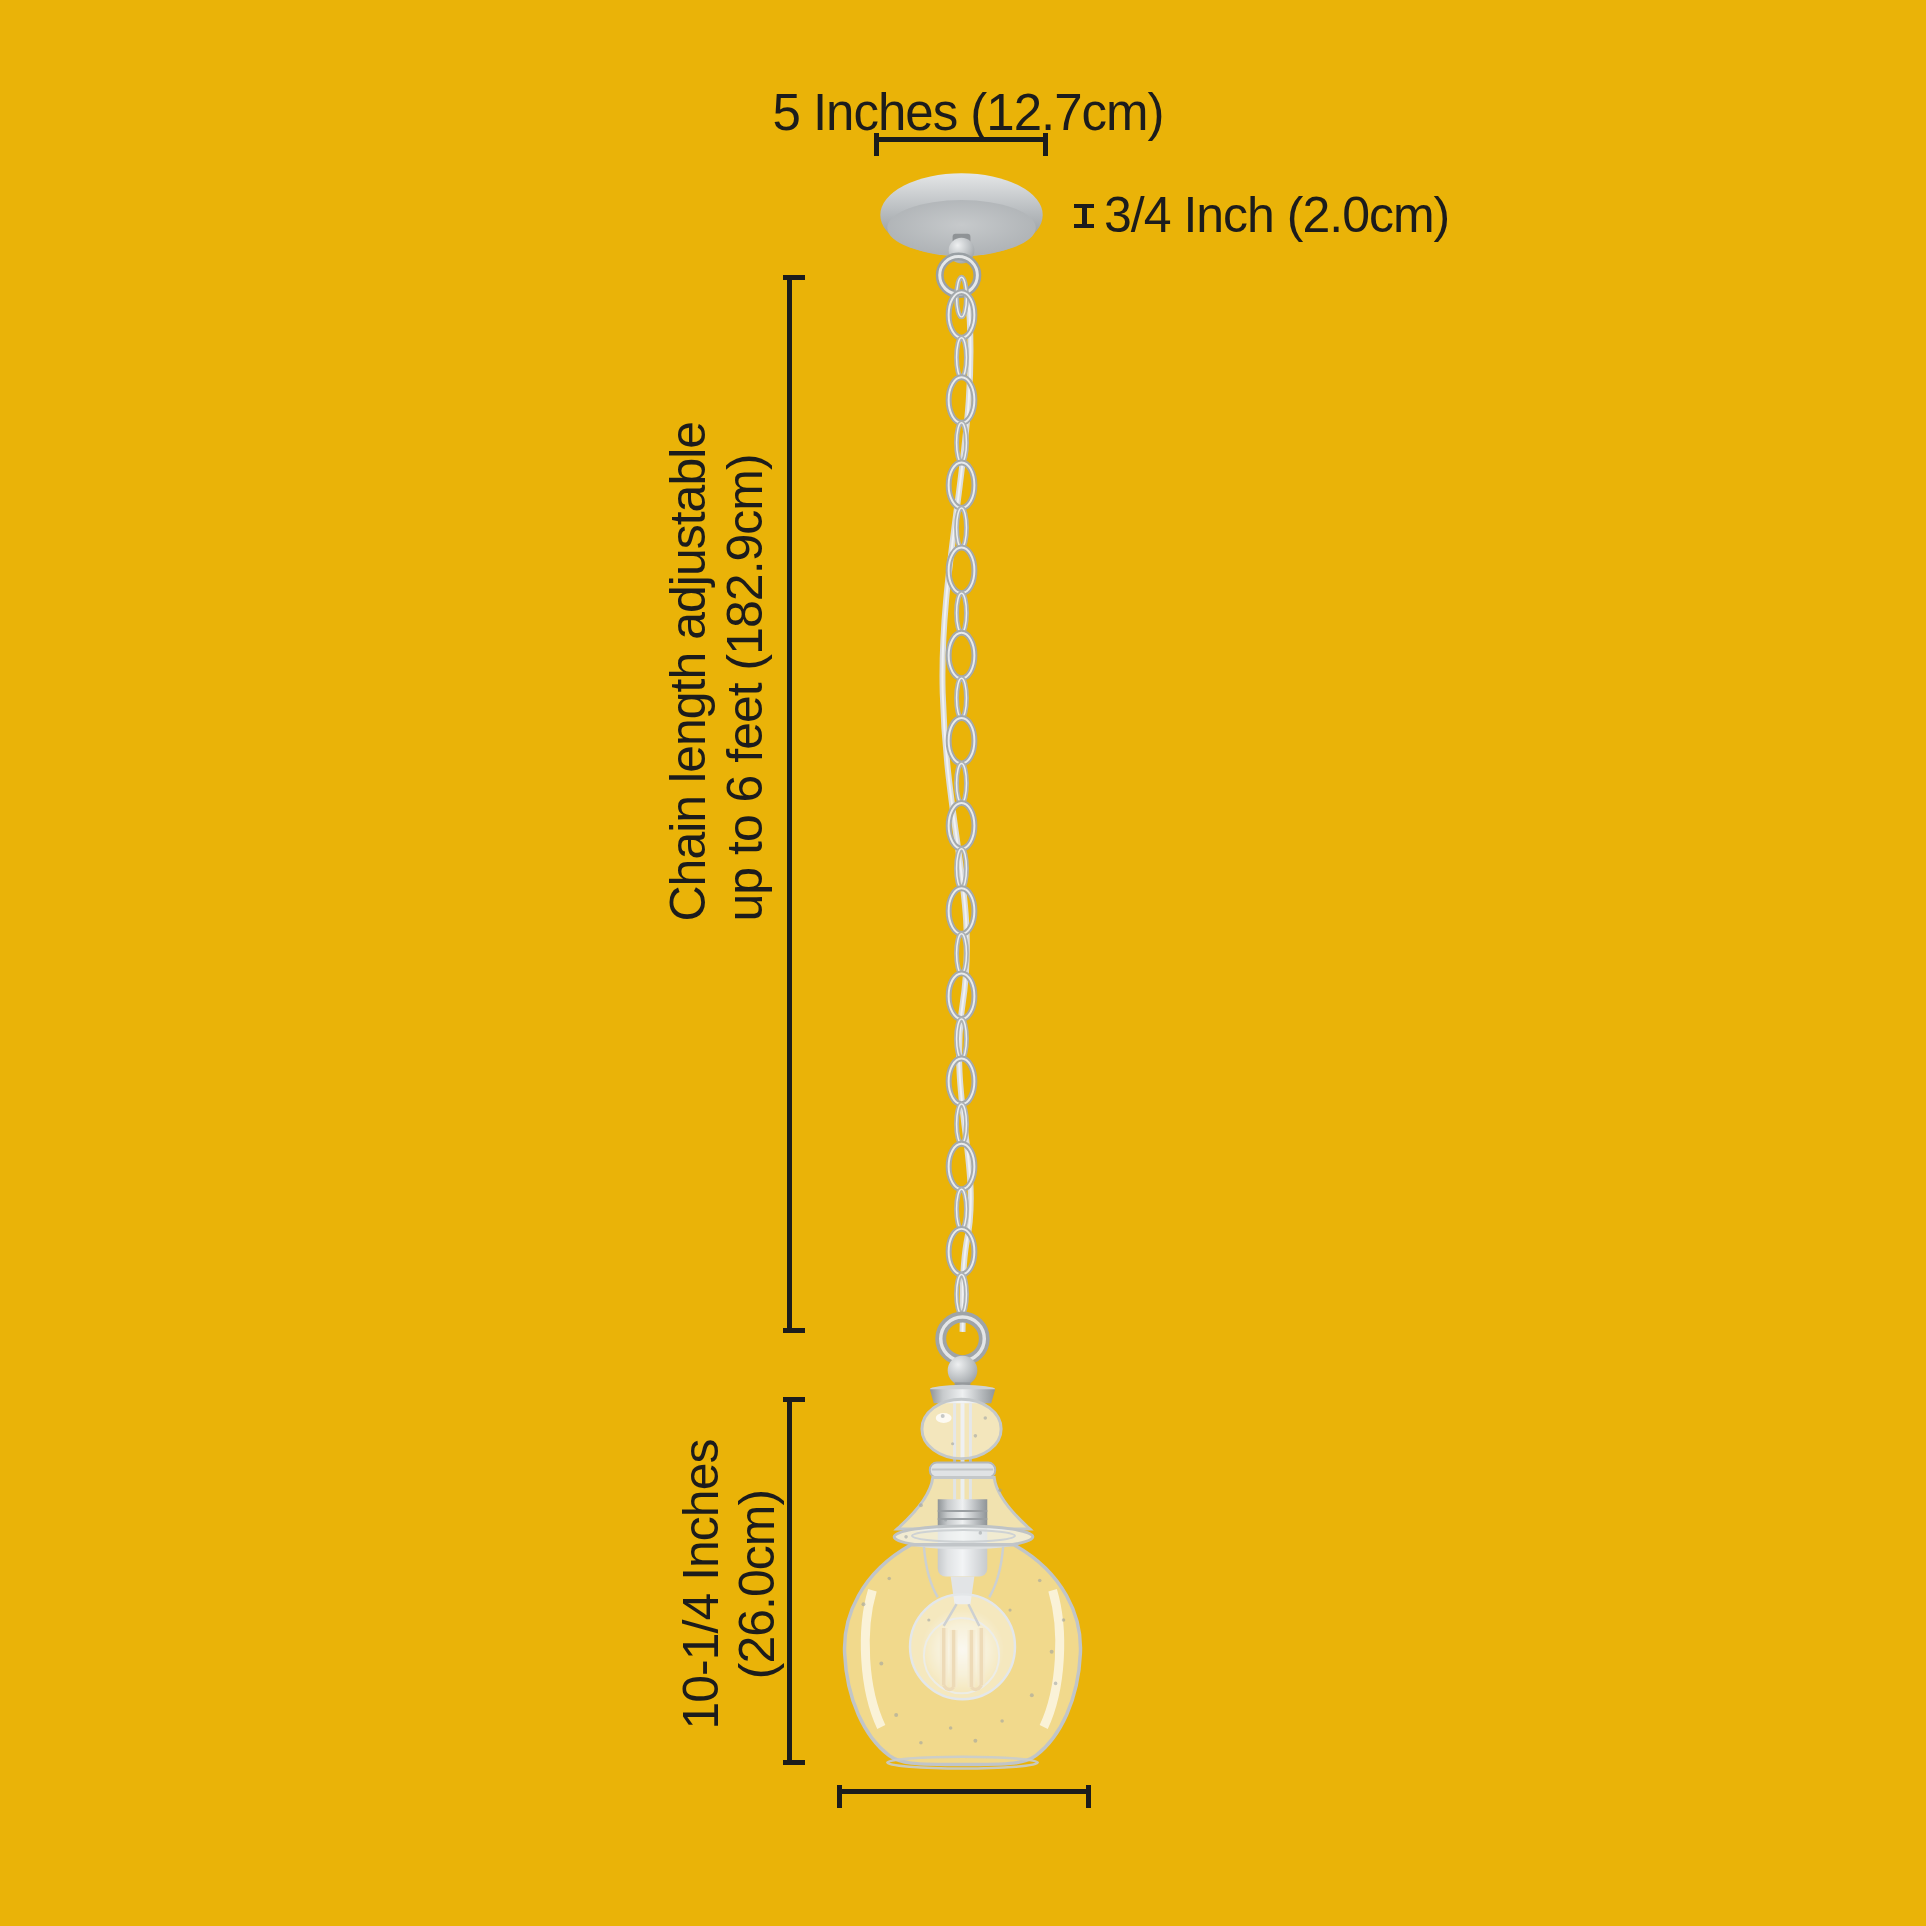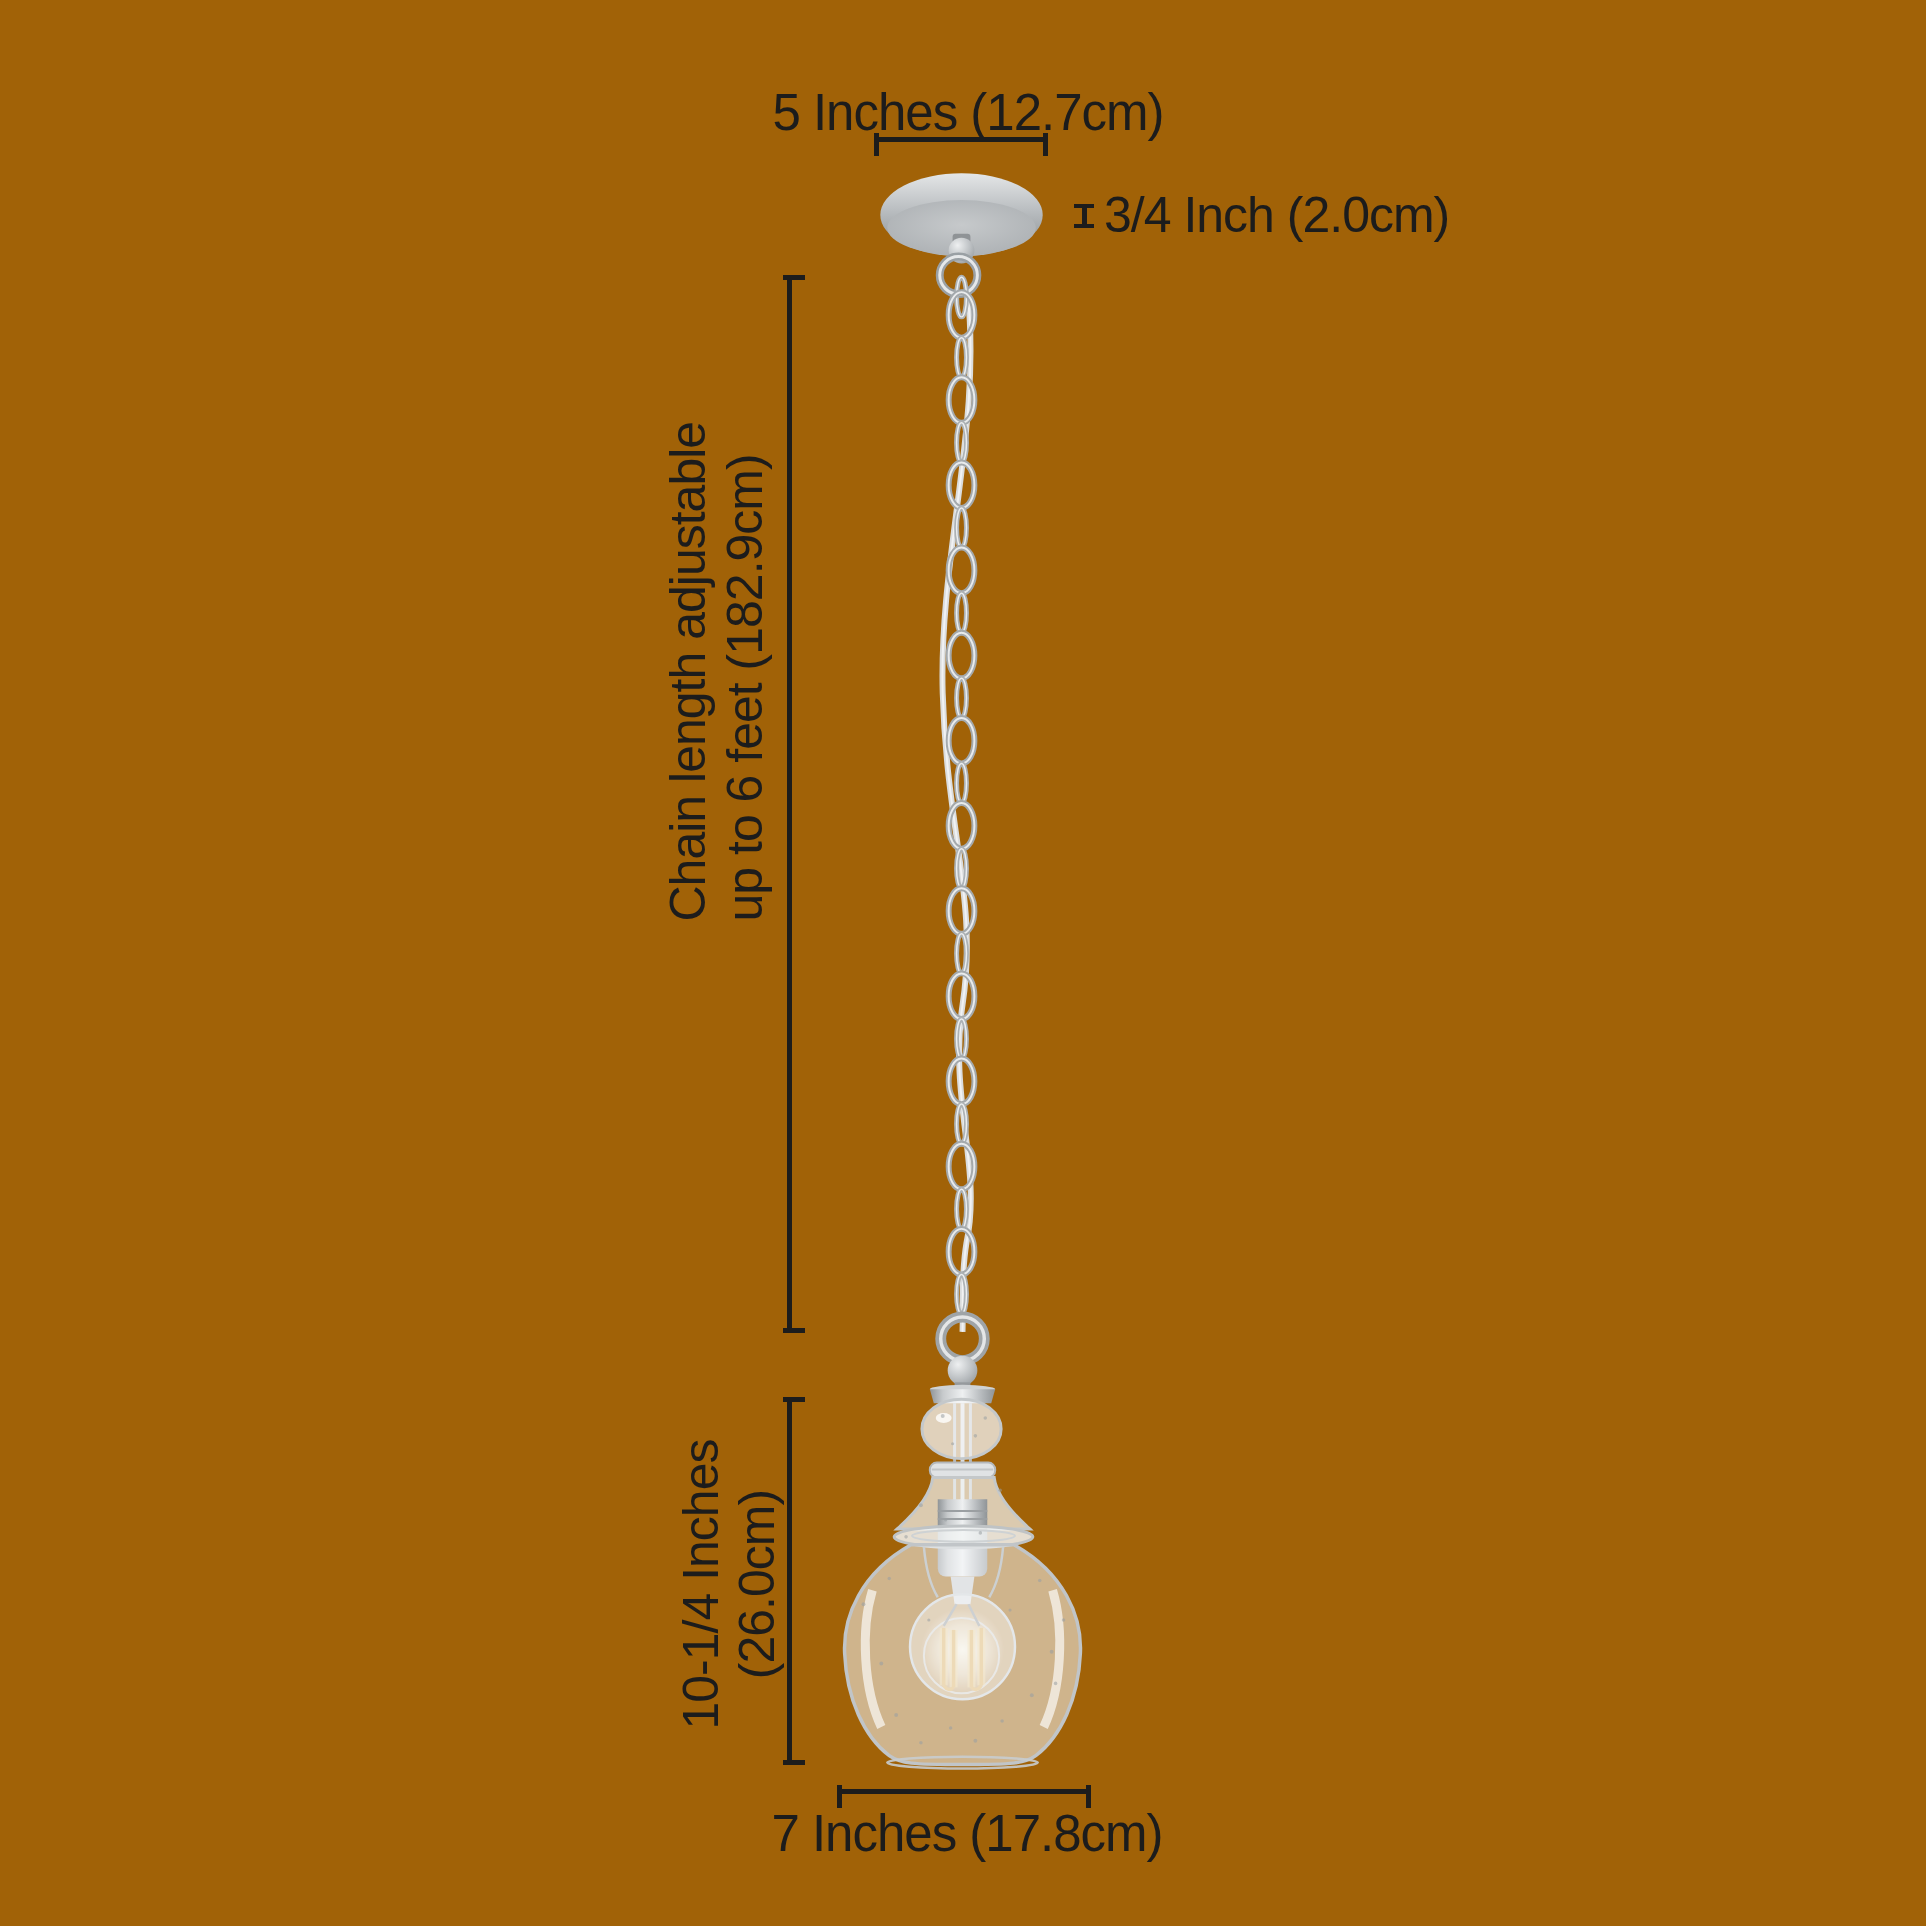--- a/index.html
+++ b/index.html
@@ -1,17 +1,17 @@
 <!DOCTYPE html>
 <html><head>
 <meta charset="utf-8">
 <style>
   html,body{margin:0;padding:0;background:#ffffff;}
   .canvas{
-    position:relative;width:1927px;height:1927px;background:#a16207;
+    position:relative;width:1927px;height:1927px;background:#eab308;
     font-family:"Liberation Sans", sans-serif;color:#1c1c1c;overflow:hidden;
   }
   .fixture-svg{position:absolute;left:0;top:0;width:1927px;height:1927px;}
   .label{
     position:absolute;font-size:51px;font-weight:500;letter-spacing:-1px;
     white-space:nowrap;color:#1c1c1c;
   }
   .label.centered{text-align:center;}
   .rot{
     position:absolute;transform:rotate(-90deg);text-align:center;
@@ -222,16 +222,15 @@
   </div>
   <div class="rot" style="left:581px;top:1528px;width:297px;height:113px;line-height:56px;">
     <div class="line">10-1/4 Inches</div>
     <div class="line">(26.0cm)</div>
   </div>
 
   <div class="dim-h" style="left:839px;top:1789px;width:250px;">
     <div class="tick left"></div>
     <div class="tick right"></div>
   </div>
-  <div class="label centered" style="left:769px;top:1804px;width:396px;">7 Inches (17.8cm)</div>
 
 </div>
 
 
 </body></html>

